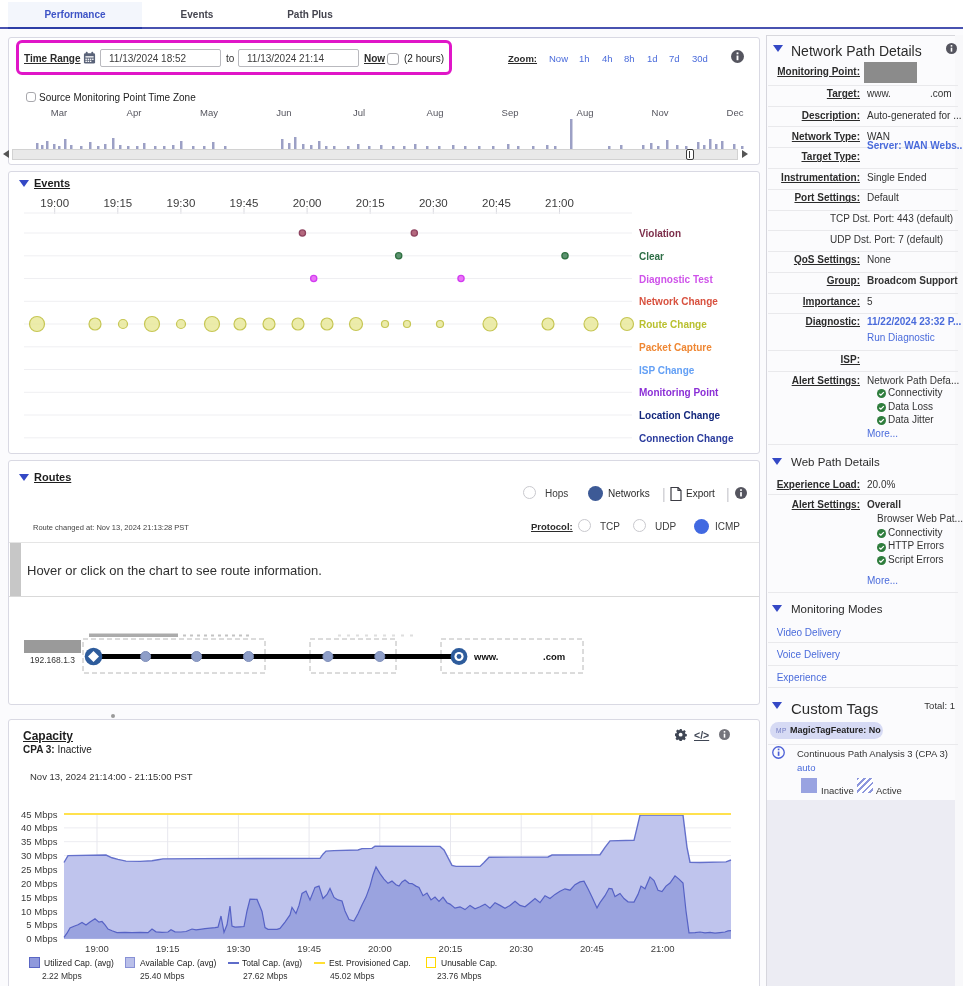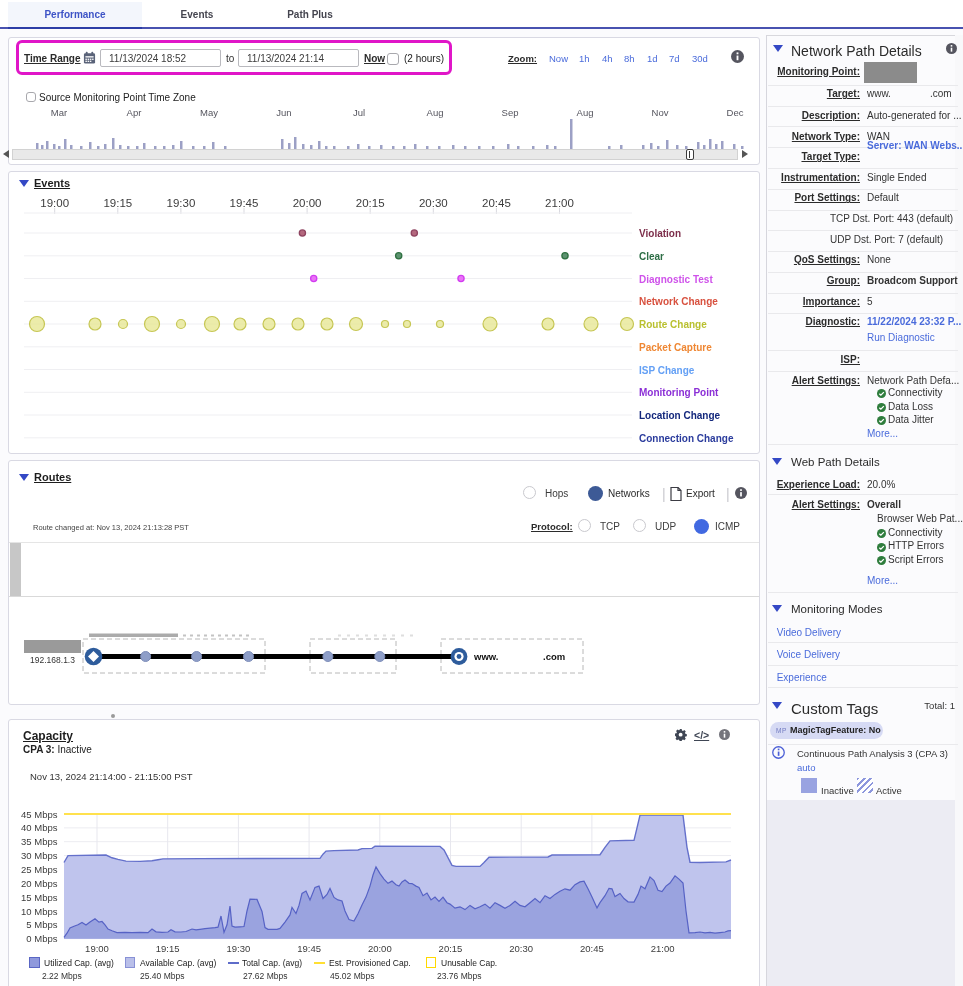--- a/index.html
+++ b/index.html
@@ -228,20 +228,21 @@
 <div class="abs" style="left:33px;top:523px;font-size:7.5px;color:#444">Route changed at: Nov 13, 2024 21:13:28 PST</div>
 <div class="abs b" style="left:531px;top:521px;font-size:9.5px">Protocol:</div>
 <div class="abs" style="left:578px;top:519px;width:13px;height:13px;border-radius:50%;border:1.5px solid #c9c9ce;background:#fff"></div>
 <div class="abs" style="left:600px;top:521px;font-size:10px;color:#3c3c3c">TCP</div>
 <div class="abs" style="left:633px;top:519px;width:13px;height:13px;border-radius:50%;border:1.5px solid #c9c9ce;background:#fff"></div>
 <div class="abs" style="left:655px;top:521px;font-size:10px;color:#3c3c3c">UDP</div>
 <div class="abs" style="left:694px;top:519px;width:15px;height:15px;border-radius:50%;background:#4169e1"></div>
 <div class="abs" style="left:715px;top:521px;font-size:10px;color:#3c3c3c">ICMP</div>
 <div class="abs" style="left:8.5px;top:542px;width:750.5px;height:55px;background:#fff;border-top:1px solid #e5e5e5;border-bottom:1px solid #d9d9d9"></div>
 <div class="abs" style="left:10px;top:543px;width:11px;height:53px;background:#c7c7c7"></div>
+<div class="abs" style="left:27px;top:562.5px;font-size:13px;color:#2f2f2f">Hover or click on the chart to see route information.</div>
 <svg class="abs" style="left:8px;top:615px" width="751" height="75" viewBox="0 0 751 75">
 <rect x="16" y="25" width="57" height="13" fill="#9a9a9a"></rect>
 <text x="44.5" y="48" text-anchor="middle" font-size="8.5" fill="#333">192.168.1.3</text>
 <rect x="81" y="18.5" width="89" height="3.5" fill="#ababab"></rect>
 <rect x="175" y="19.5" width="3" height="2" fill="#c3c3c3"></rect>
       <rect x="182" y="19.5" width="3" height="2" fill="#c3c3c3"></rect>
       <rect x="189" y="19.5" width="3" height="2" fill="#c3c3c3"></rect>
       <rect x="196" y="19.5" width="3" height="2" fill="#c3c3c3"></rect>
       <rect x="203" y="19.5" width="3" height="2" fill="#c3c3c3"></rect>
       <rect x="210" y="19.5" width="3" height="2" fill="#c3c3c3"></rect>

